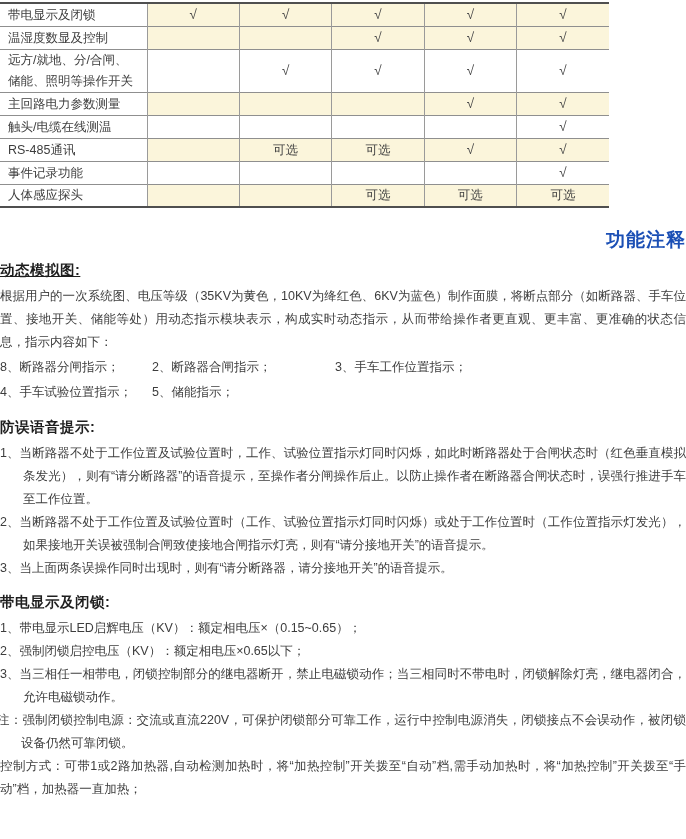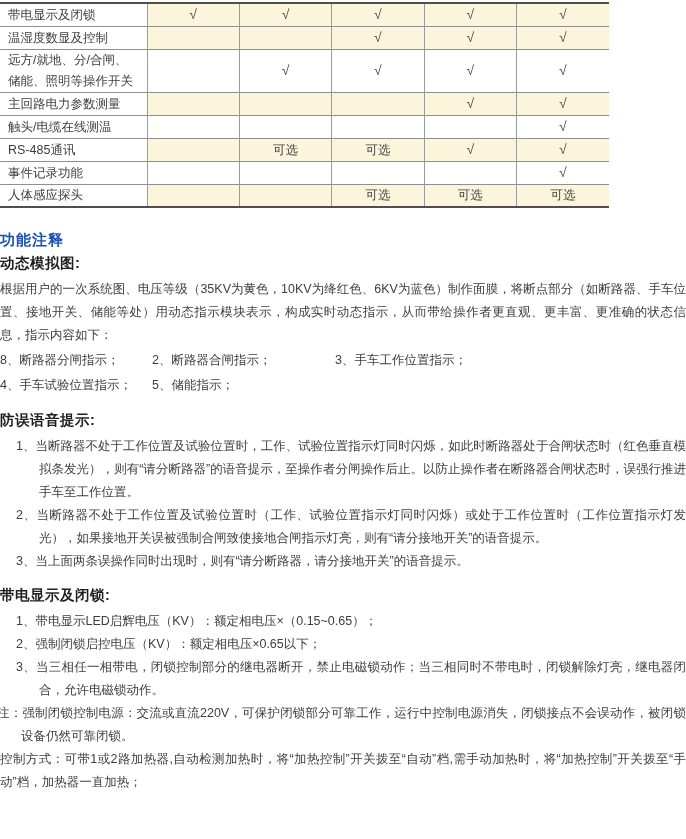--- a/index.html
+++ b/index.html
@@ -26,35 +26,35 @@
   }
   table.feature tr:first-child td{border-top:none;}
   table.feature td + td{border-left:1px solid #9a9a9a;}
   table.feature td.val{text-align:center;padding:0 2px;}
   table.feature tr.shaded td.val{background:var(--shade,#fbf5db);}
   table.feature td.val .check{font-size:13.5px;color:#4a4a4a;}
 
   
   .h1{
     margin:21px 0 0 0;
-    font-size:15px;line-height:22px;font-weight:bold;
-    color:var(--accent,#1b4fb5);letter-spacing:1px;
+    font-size:19px;line-height:22px;font-weight:bold;
+    color:var(--accent,#1b4fb5);letter-spacing:1px;text-align:right;
   }
   .sec-h{
     margin:13px 0 5px 0;
     font-size:14.5px;line-height:19px;font-weight:bold;color:#1f1f1f;
     letter-spacing:0.5px;
   }
-  .sec-h.first{margin-top:3px;}
+  .sec-h.first{margin-top:10px;text-decoration:underline;}
 
   
   .para{text-align:justify;color:#3d3d3d;}
   .item{
     text-align:justify;color:#3d3d3d;
-    padding-left:39px;text-indent:-23px;
+    padding-left:23px;text-indent:-23px;
   }
   .note{padding-left:21px;text-indent:-24px;text-align:justify;}
 
   .ind-grid{
     display:grid;grid-template-columns:152px 183px 1fr;
     line-height:25px;margin-top:1px;color:#3d3d3d;
   }
 </style>
 </head>
 <body>

